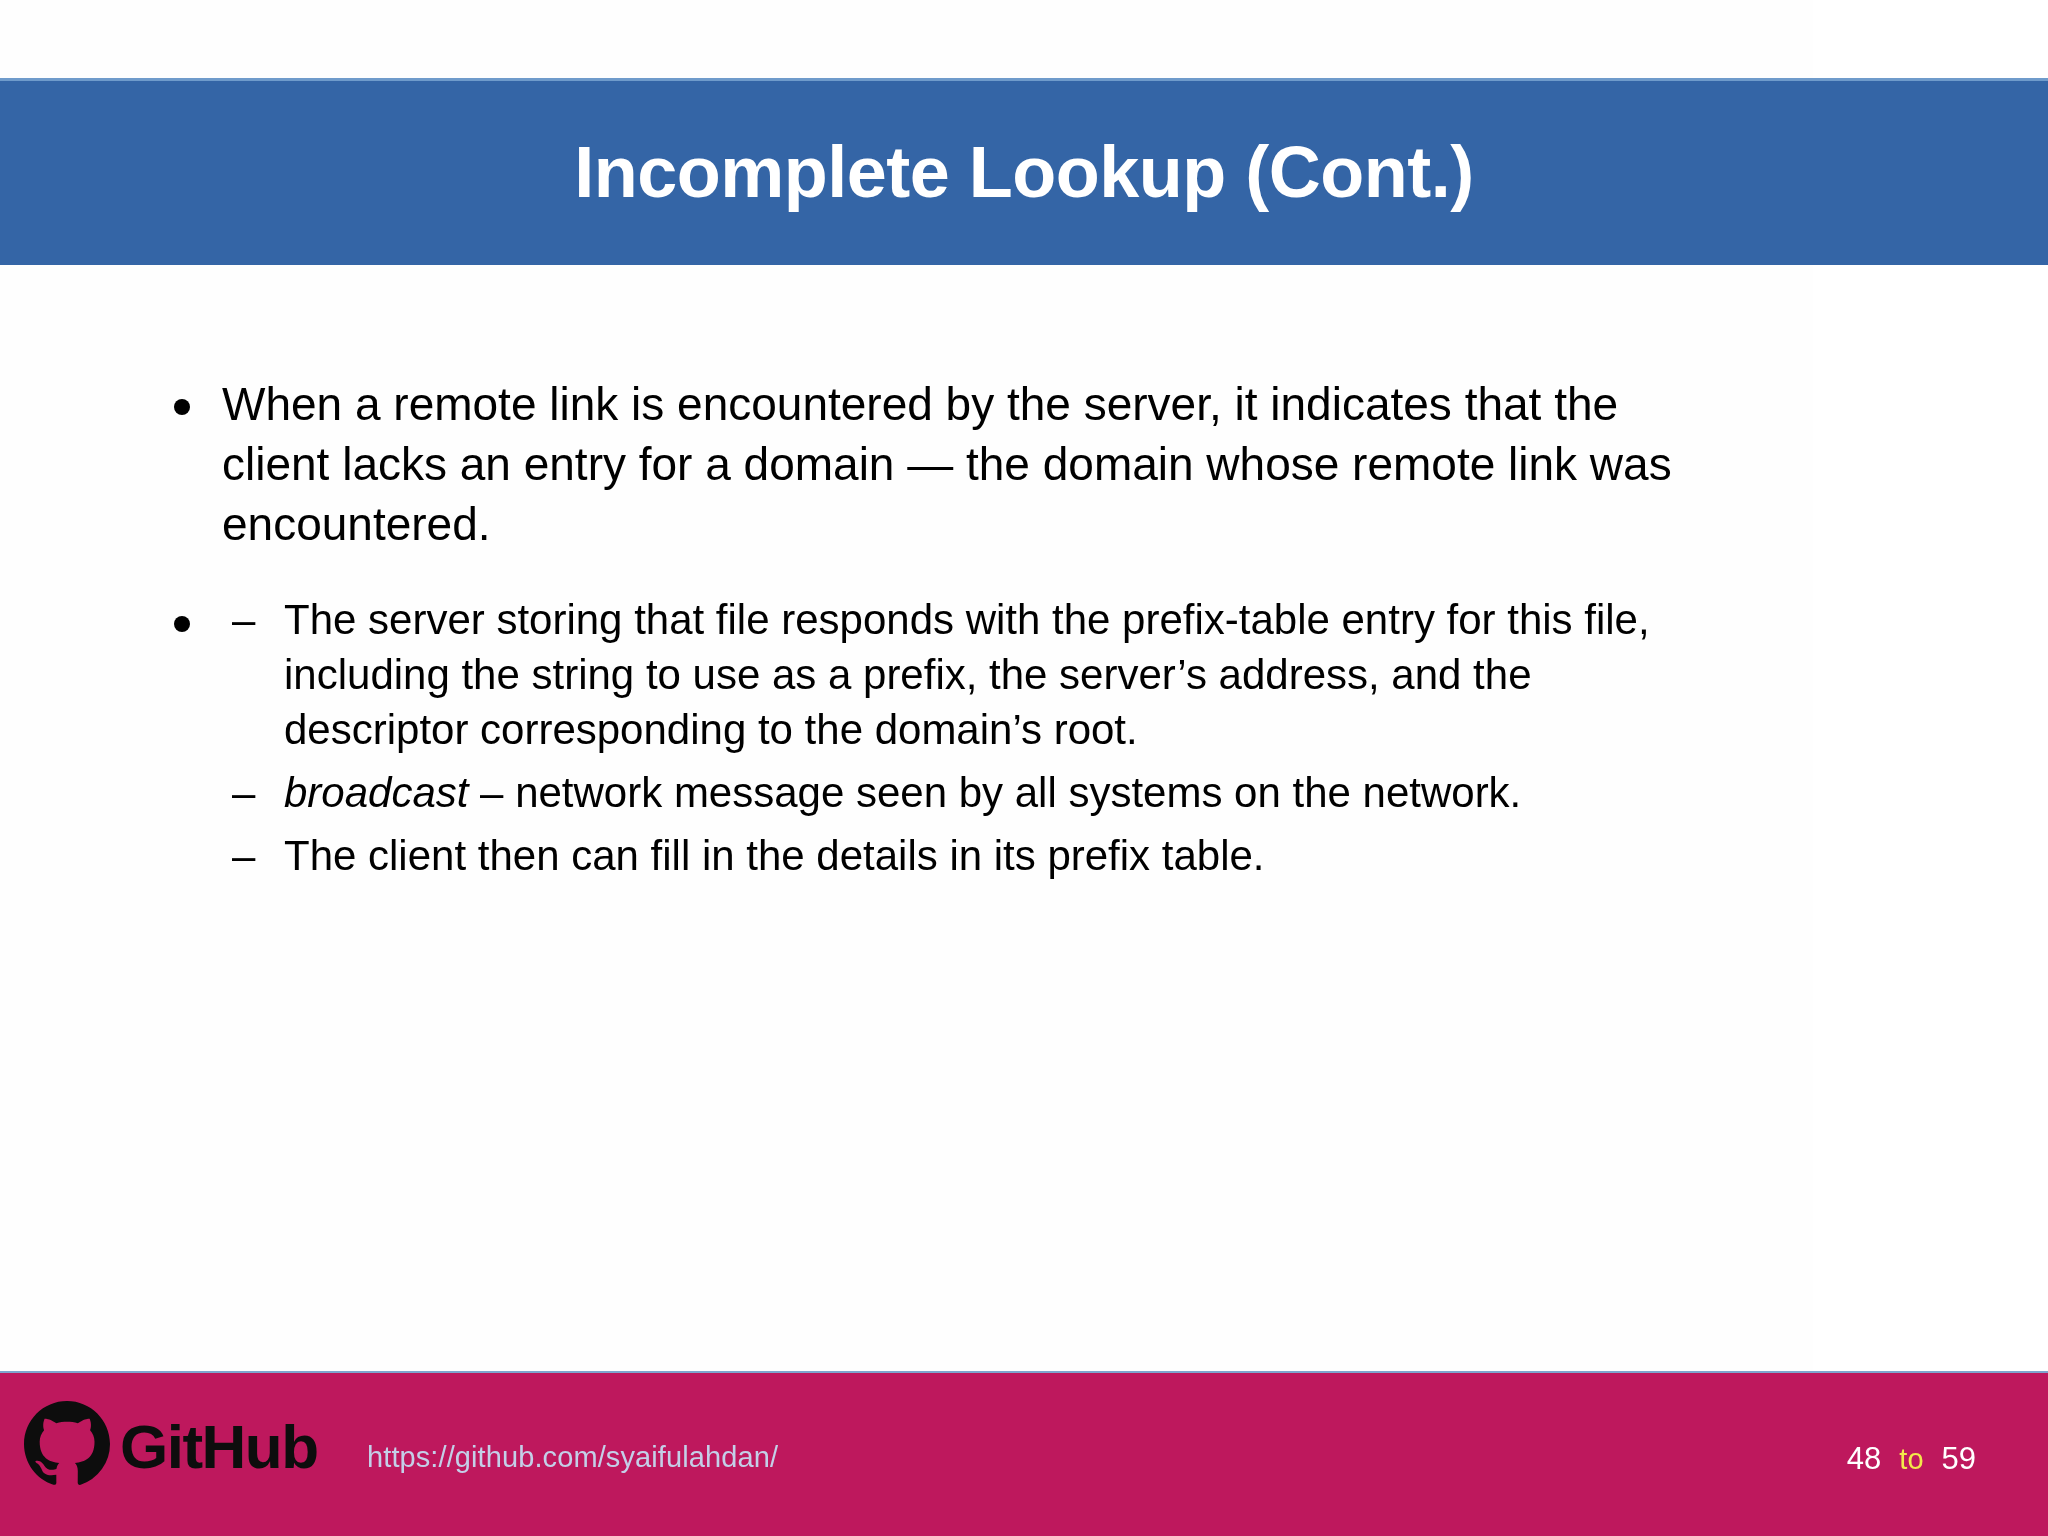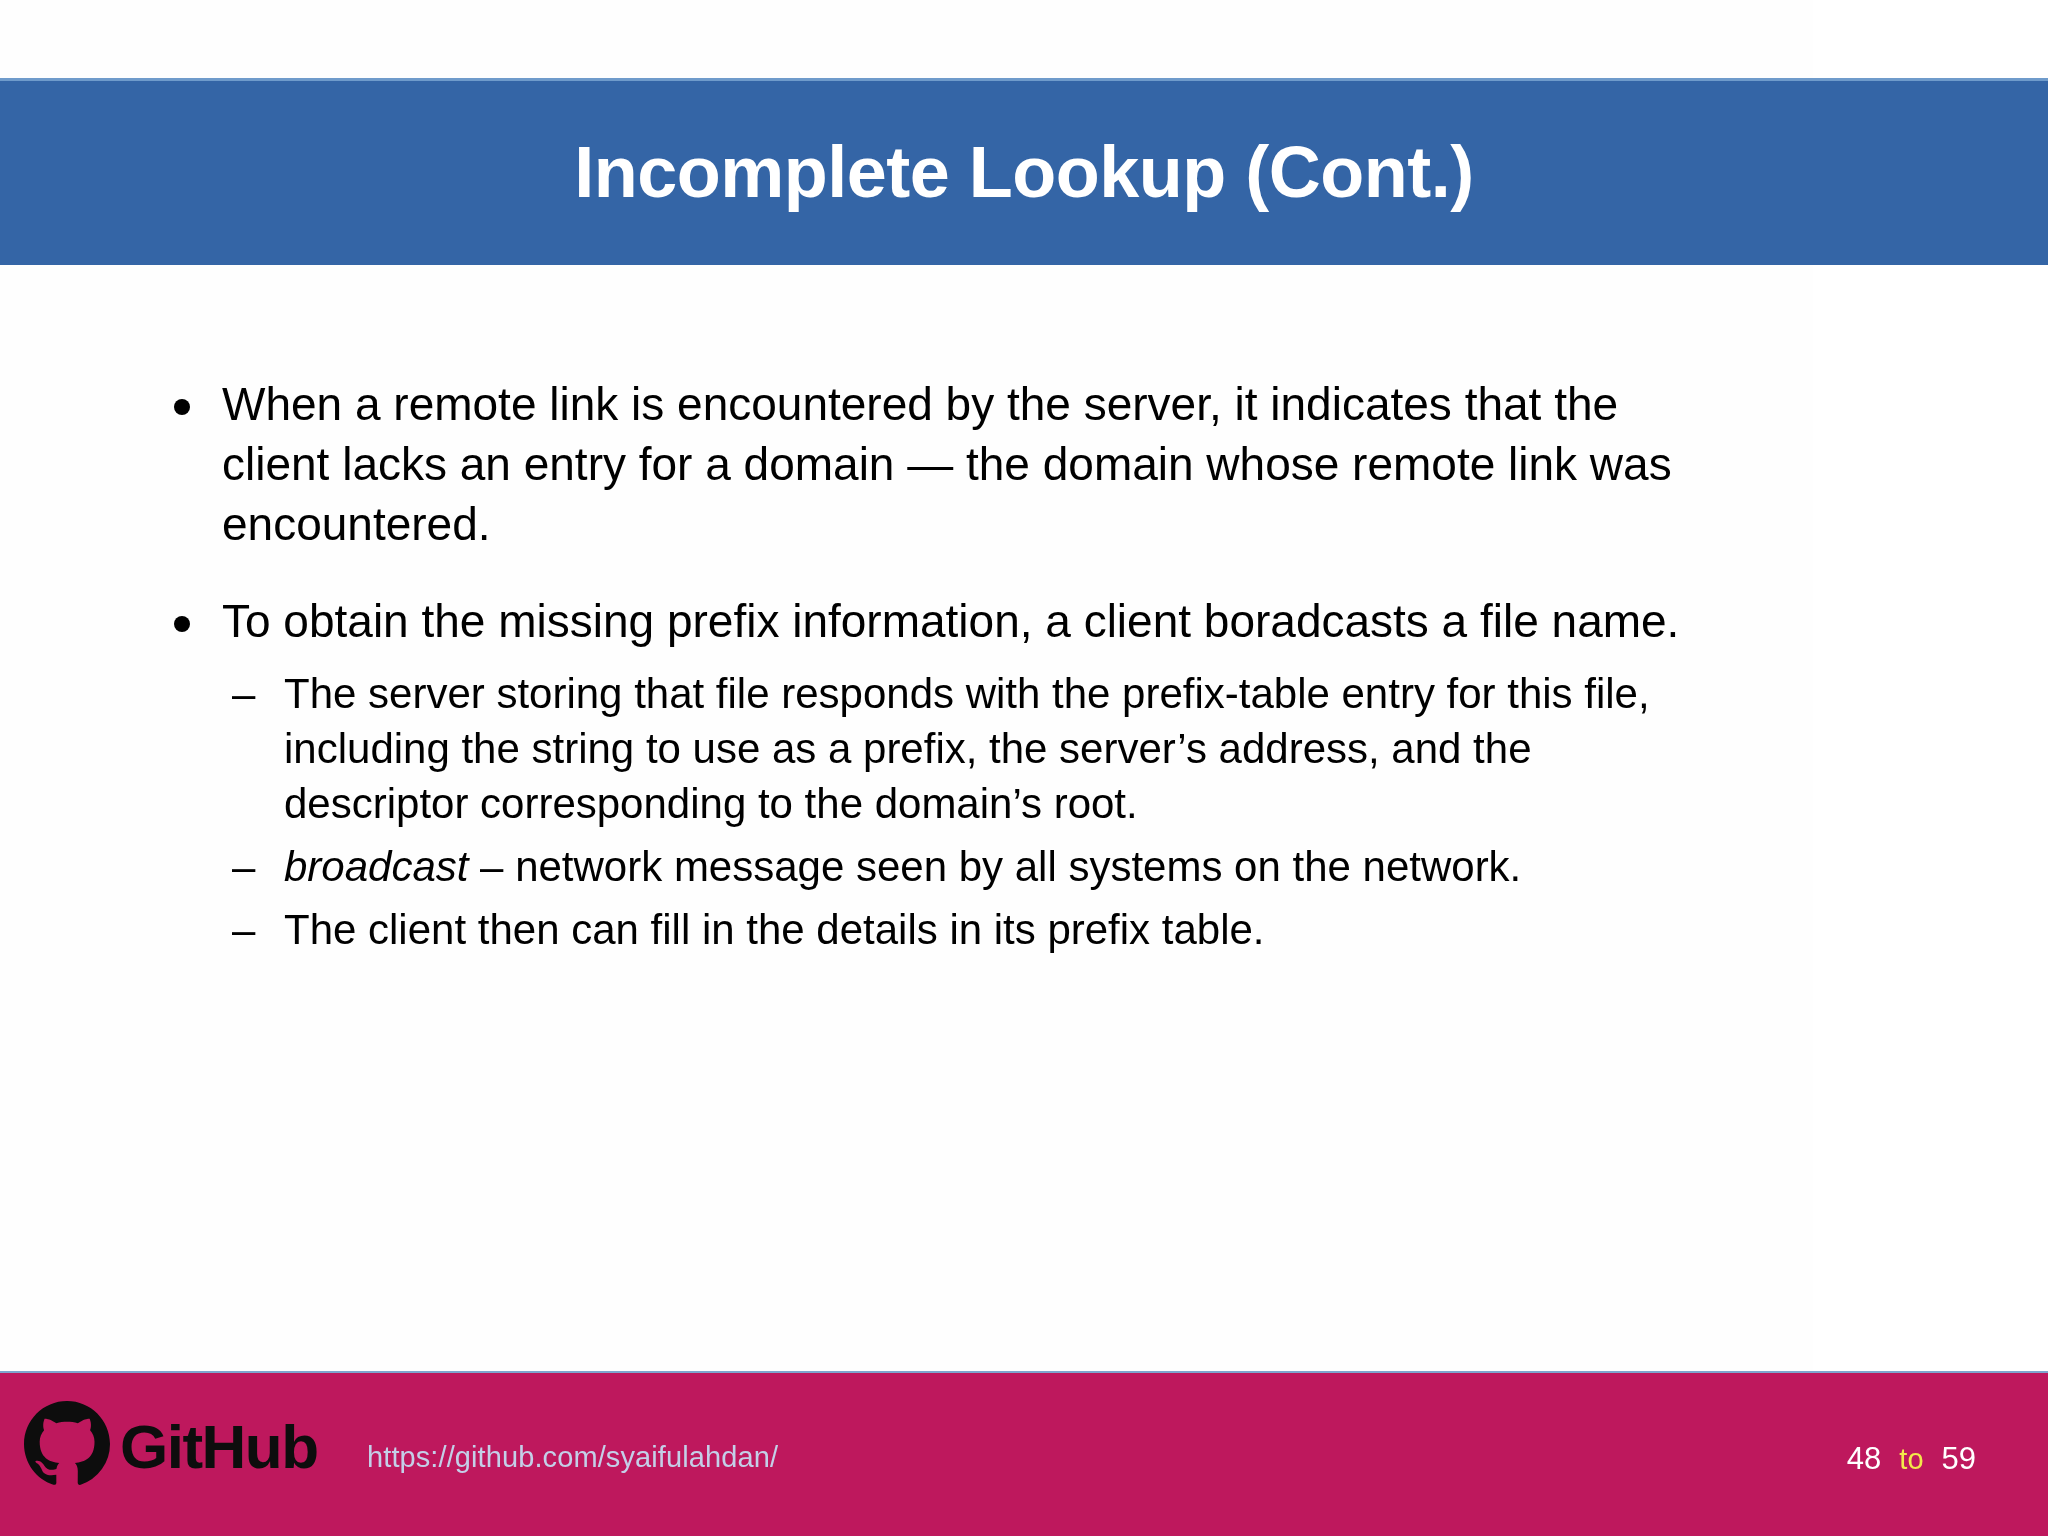--- a/index.html
+++ b/index.html
@@ -205,21 +205,20 @@
   </div>
 
   <div class="content">
     <ul class="level1">
 
       <li class="bullet1">
         <span class="b1-text">When a remote link is encountered by the server, it indicates that the client lacks an entry for a domain — the domain whose remote link was encountered.</span>
       </li>
 
       <li class="bullet1">
-        <span class="b1-text">To obtain the missing prefix information, a client boradcasts a file name.</span>
 
         <ul class="level2">
           <li class="bullet2"><span>The server storing that file responds with the prefix-table entry for this file, including the string to use as a prefix, the server’s address, and the descriptor corresponding to the domain’s root.</span></li>
           <li class="bullet2"><em class="em-italic">broadcast</em><span> – network message seen by all systems on the network.</span></li>
           <li class="bullet2"><span>The client then can fill in the details in its prefix table.</span></li>
         </ul>
       </li>
 
     </ul>
   </div>

